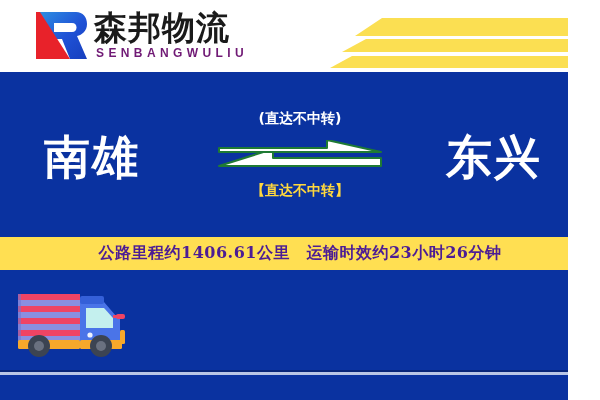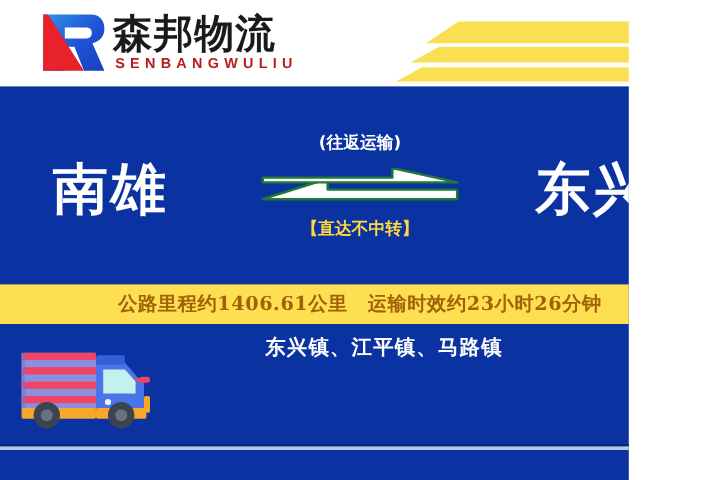--- a/index.html
+++ b/index.html
@@ -5,21 +5,21 @@
   html, body {
     margin: 0;
     padding: 0;
     background: #ffffff;
   }
   body {
     font-family: "Liberation Sans", sans-serif;
   }
   #poster {
     position: relative;
-    width: 524px;
+    width: 568px;
     height: 400px;
     overflow: hidden;
     background: #ffffff;
   }
 
   
   .header {
     position: absolute;
     left: 0; top: 0;
     width: 600px;
@@ -46,21 +46,21 @@
     line-height: 36px;
     white-space: nowrap;
   }
   .brand-en {
     position: absolute;
     left: 96px;
     top: 46px;
     font-family: "Liberation Sans", sans-serif;
     font-size: 12px;
     font-weight: bold;
-    color: #b91c1c;
+    color: #701a75;
     letter-spacing: 4.4px;
     white-space: nowrap;
   }
   .stripes {
     position: absolute;
     right: 0;
     top: 0;
     width: 270px;
     height: 72px;
   }
@@ -147,21 +147,21 @@
     height: 33px;
     background: #ffdf52;
     display: flex;
     align-items: center;
     justify-content: center;
   }
   .info-band .txt {
     font-family: "DejaVu Serif", "Liberation Serif", serif;
     font-size: 16px;
     font-weight: bold;
-    color: #a16207;
+    color: #4c1d95;
     letter-spacing: 0.5px;
     white-space: nowrap;
   }
 
   
   .towns {
     position: absolute;
     left: 120px;
     top: 278px;
     width: 400px;
@@ -235,40 +235,39 @@
     </div>
   </div>
 
   <div class="body-blue"></div>
 
   <div class="route">
 
     <div class="city origin">南雄</div>
 
     <div class="mid">
-      <div class="mid-top">(往返运输)</div>
+      <div class="mid-top">(直达不中转)</div>
 
       <div class="arrow-wrap">
         <svg width="166" height="38" viewBox="0 0 166 38">
           <polygon points="2,26 56,9 56,18 164,18 164,26" fill="#ffffff" stroke="#1f7a34" stroke-width="2" stroke-linejoin="round"></polygon>
           <polygon points="164,12 110,0 110,8 2,8 2,12" fill="#ffffff" stroke="#1f7a34" stroke-width="2" stroke-linejoin="round"></polygon>
         </svg>
       </div>
 
       <div class="mid-bot">【直达不中转】</div>
     </div>
 
     <div class="city dest">东兴</div>
   </div>
 
   <div class="info-band">
     <span class="txt">公路里程约1406.61公里　运输时效约23小时26分钟</span>
   </div>
 
-  <div class="towns">东兴镇、江平镇、马路镇</div>
 
   <div class="truck">
     <svg width="120" height="76" viewBox="0 0 120 76">
 
       <g>
         <rect x="6" y="8" width="62" height="48" rx="2" fill="#8a8fe0"></rect>
         <rect x="6" y="8" width="62" height="6" fill="#ef4464"></rect>
         <rect x="6" y="20" width="62" height="6" fill="#ef4464"></rect>
         <rect x="6" y="32" width="62" height="6" fill="#ef4464"></rect>
         <rect x="6" y="44" width="62" height="6" fill="#ef4464"></rect>

